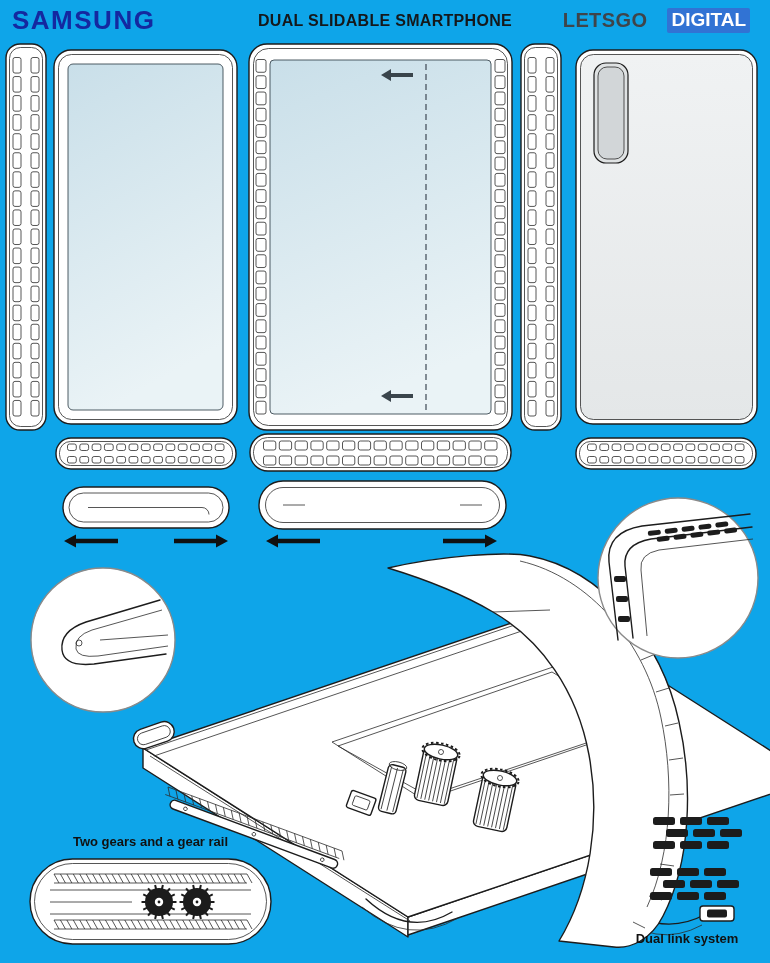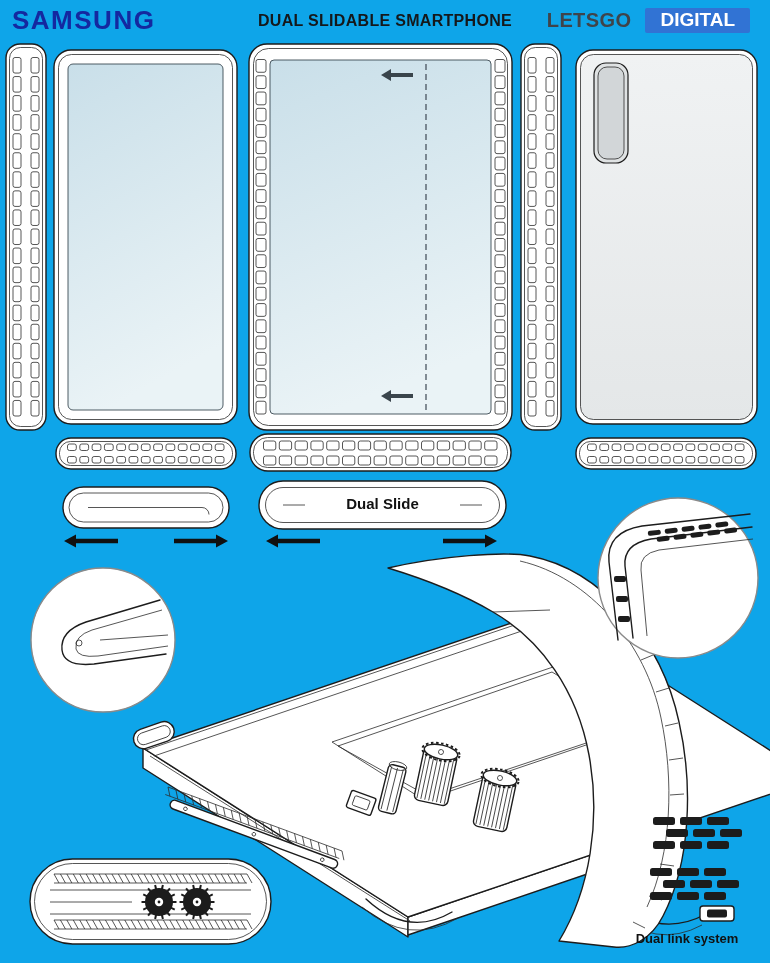--- a/index.html
+++ b/index.html
@@ -6,21 +6,21 @@
   .stage{position:relative;width:770px;height:963px;background:#0ea5e9;overflow:hidden;
          font-family:"Liberation Sans",sans-serif;}
   .stage svg.canvas{position:absolute;left:0;top:0;z-index:1;}
   .overlay{position:absolute;z-index:3;}
   .samsung{left:12px;top:5px;font-size:26px;font-weight:700;letter-spacing:1.5px;color:#1428a0;}
   .title{left:0;right:0;top:12px;text-align:center;font-size:16px;font-weight:700;
          letter-spacing:.3px;color:#15181b;}
   .lgd{right:20px;top:8px;display:flex;align-items:center;}
   .lgd .letsgo{font-size:20px;font-weight:700;letter-spacing:.4px;color:#3f444a;}
   .lgd .digital{font-size:19px;font-weight:700;color:#fff;background:#3173d4;
-        padding:1px 15px 2px;margin-left:14px;border-radius:2px;}
+        padding:1px 4px 2px;margin-left:20px;border-radius:2px;}
   .dualSlide{left:259px;top:495px;width:247px;text-align:center;font-size:15px;
         font-weight:700;color:#111;}
   .gearsCap{left:30px;top:834px;width:241px;text-align:center;font-size:13px;
         font-weight:700;color:#111;}
   .chainCap{left:612px;top:931px;width:150px;text-align:center;font-size:13px;
         font-weight:700;color:#111;}
   
   .ln{fill:none;stroke:#1c1c1c;stroke-width:1.4;stroke-linejoin:round;stroke-linecap:round;}
   .ln2{fill:#fff;stroke:#1c1c1c;stroke-width:1.4;stroke-linejoin:round;}
   .thin{fill:none;stroke:#2b2b2b;stroke-width:.8;stroke-linejoin:round;}
@@ -42,21 +42,21 @@
 
 <div class="stage">
 
   <div class="overlay samsung">SAMSUNG</div>
   <div class="overlay title">DUAL SLIDABLE SMARTPHONE</div>
   <div class="overlay lgd">
     <span class="letsgo">LETSGO</span>
     <span class="digital">DIGITAL</span>
   </div>
 
-  <div class="overlay dualSlide">Dual Slide</div>
+  <div class="overlay gearsCap">Two gears and a gear rail</div>
   <div class="overlay chainCap">Dual link system</div>
 
   <svg class="canvas" width="770" height="963" viewBox="0 0 770 963">
     <defs>
       <linearGradient id="scr" x1="0" y1="0" x2="0.25" y2="1">
         <stop offset="0" stop-color="#c9dfe9"></stop>
           <stop offset="1" stop-color="#eaf3f6"></stop>
       </linearGradient>
       <linearGradient id="bck" x1="0" y1="0" x2="0" y2="1">
         <stop offset="0" stop-color="#f0f2f3"></stop>

